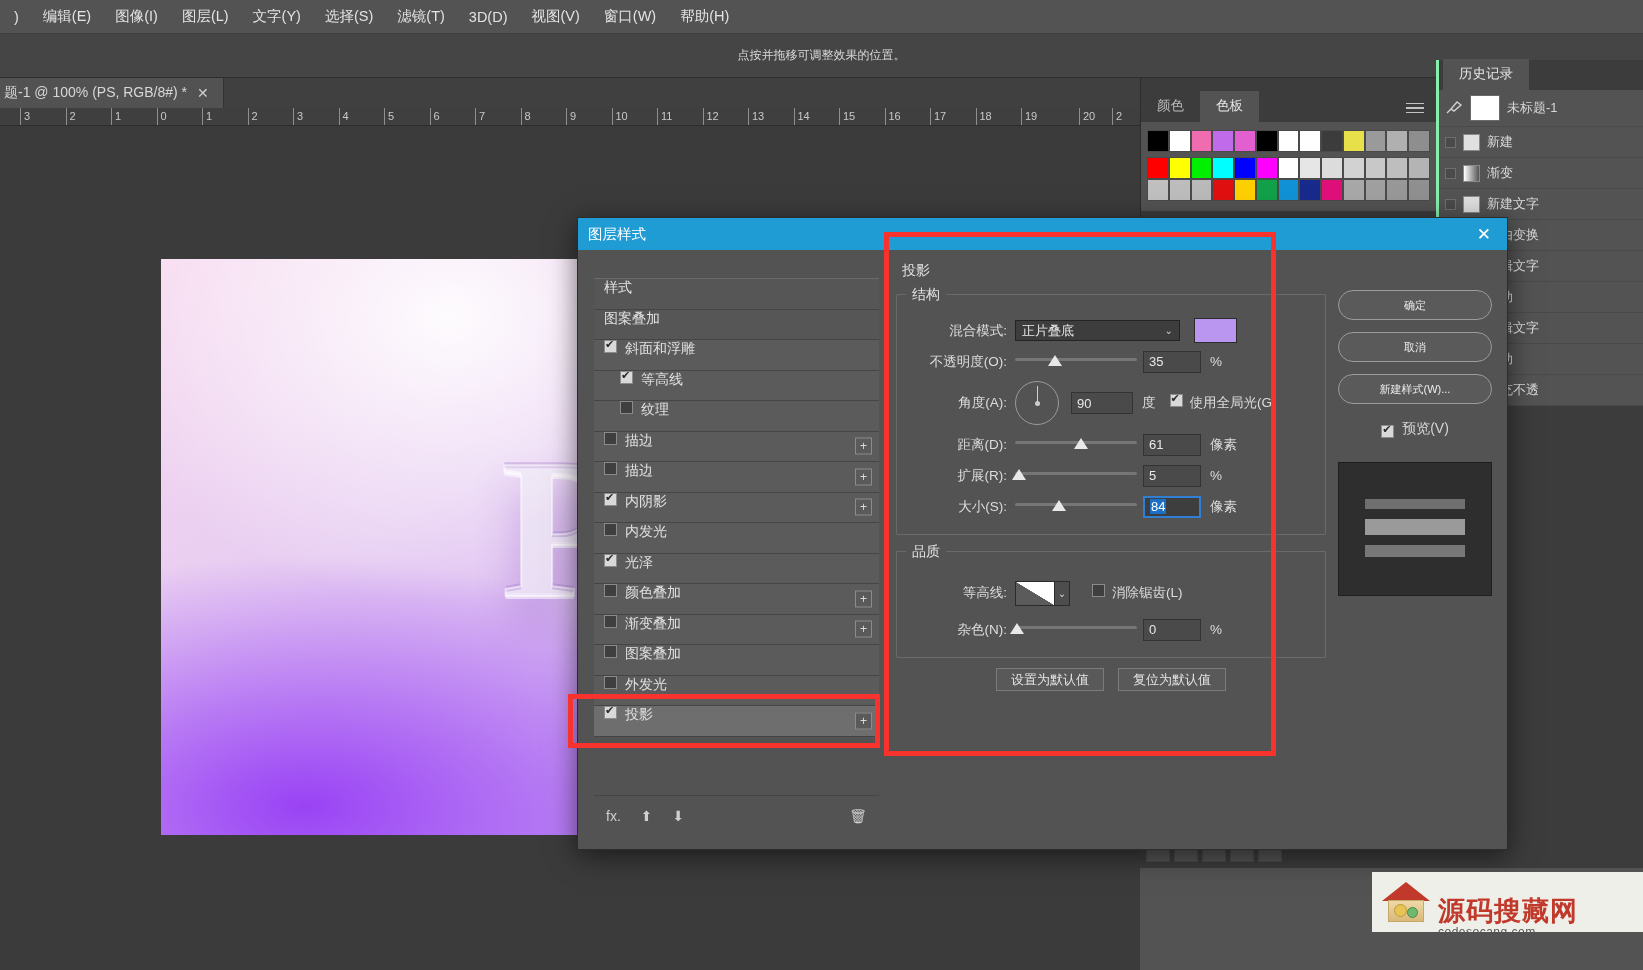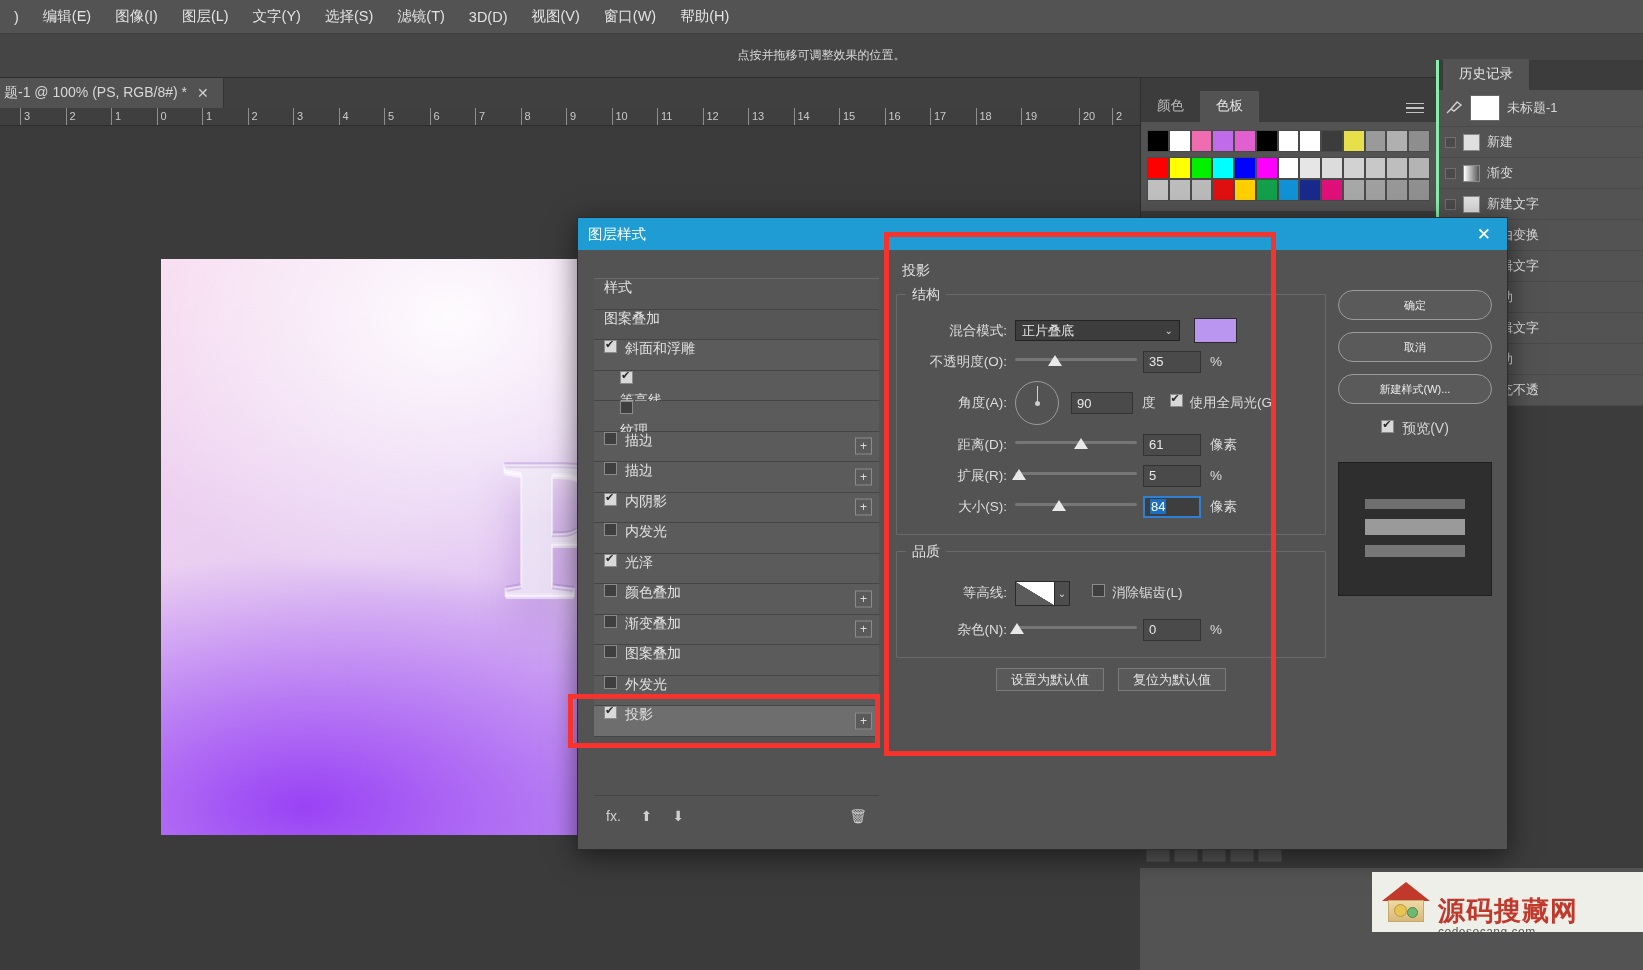--- a/index.html
+++ b/index.html
@@ -117,21 +117,21 @@
   #styles-list{
     position:absolute; left:0; top:14px; right:0; bottom:46px;
     border-top:1px solid #6b6b6b; overflow:hidden;
   }
   .st-row{
     height:30.5px; display:flex; align-items:flex-start; gap:8px;
     padding:0 8px 0 10px; border-bottom:1px solid #454545;
     background:#5b5b5b; font-size:14px; color:#e0e0e0; position:relative;
   }
   .st-row.plain{ background:#565656; }
-  .st-row.ind{ padding-left:26px;flex-direction:column; }
+  .st-row.ind{ padding-left:26px; }
   .st-row.sel{ background:#6e6e6e; }
   .cbx{ width:13px; height:13px; border:1px solid #8b8b8b; background:#3f3f3f; flex:0 0 auto; position:relative;}
   .cbx.on{ background:#d9d9d9; }
   .cbx.on:after{
     content:"✔"; position:absolute; left:0px; top:-3px; font-size:11px; color:#2b2b2b;
   }
   .plusbtn{
     position:absolute; right:7px; top:50%; transform:translateY(-50%);
     width:17px; height:17px; border:1px solid #8c8c8c; background:#5a5a5a;
     color:#ddd; font-size:12px; line-height:15px; text-align:center;
@@ -199,21 +199,21 @@
   
   #dlg-buttons{
     position:absolute; right:14px; top:40px; width:156px;
     display:flex; flex-direction:column; gap:12px; align-items:center;
   }
   .rbtn{
     width:154px; height:30px; border-radius:15px; border:1px solid #9b9b9b;
     background:#5a5a5a; color:#ececec; font-size:11px;
     display:flex; align-items:center; justify-content:center;
   }
-  #preview-row{ display:flex; align-items:flex-start; gap:8px; font-size:14px; margin-top:4px;}
+  #preview-row{ display:flex; align-items:flex-end; gap:8px; font-size:14px; margin-top:4px;}
   #prev-thumb{
     margin-top:12px; width:154px; height:134px; background:#2e2e2e; border:1px solid #1f1f1f;
     position:relative; overflow:hidden;
   }
   #prev-thumb .pt{
     position:absolute; left:26px; top:22px; width:100px; height:90px;
     background:
       linear-gradient(#6f6f6f,#6f6f6f) 0 14px/100px 10px no-repeat,
       linear-gradient(#9a9a9a,#9a9a9a) 0 34px/100px 16px no-repeat,
       linear-gradient(#777,#777) 0 60px/100px 12px no-repeat;

